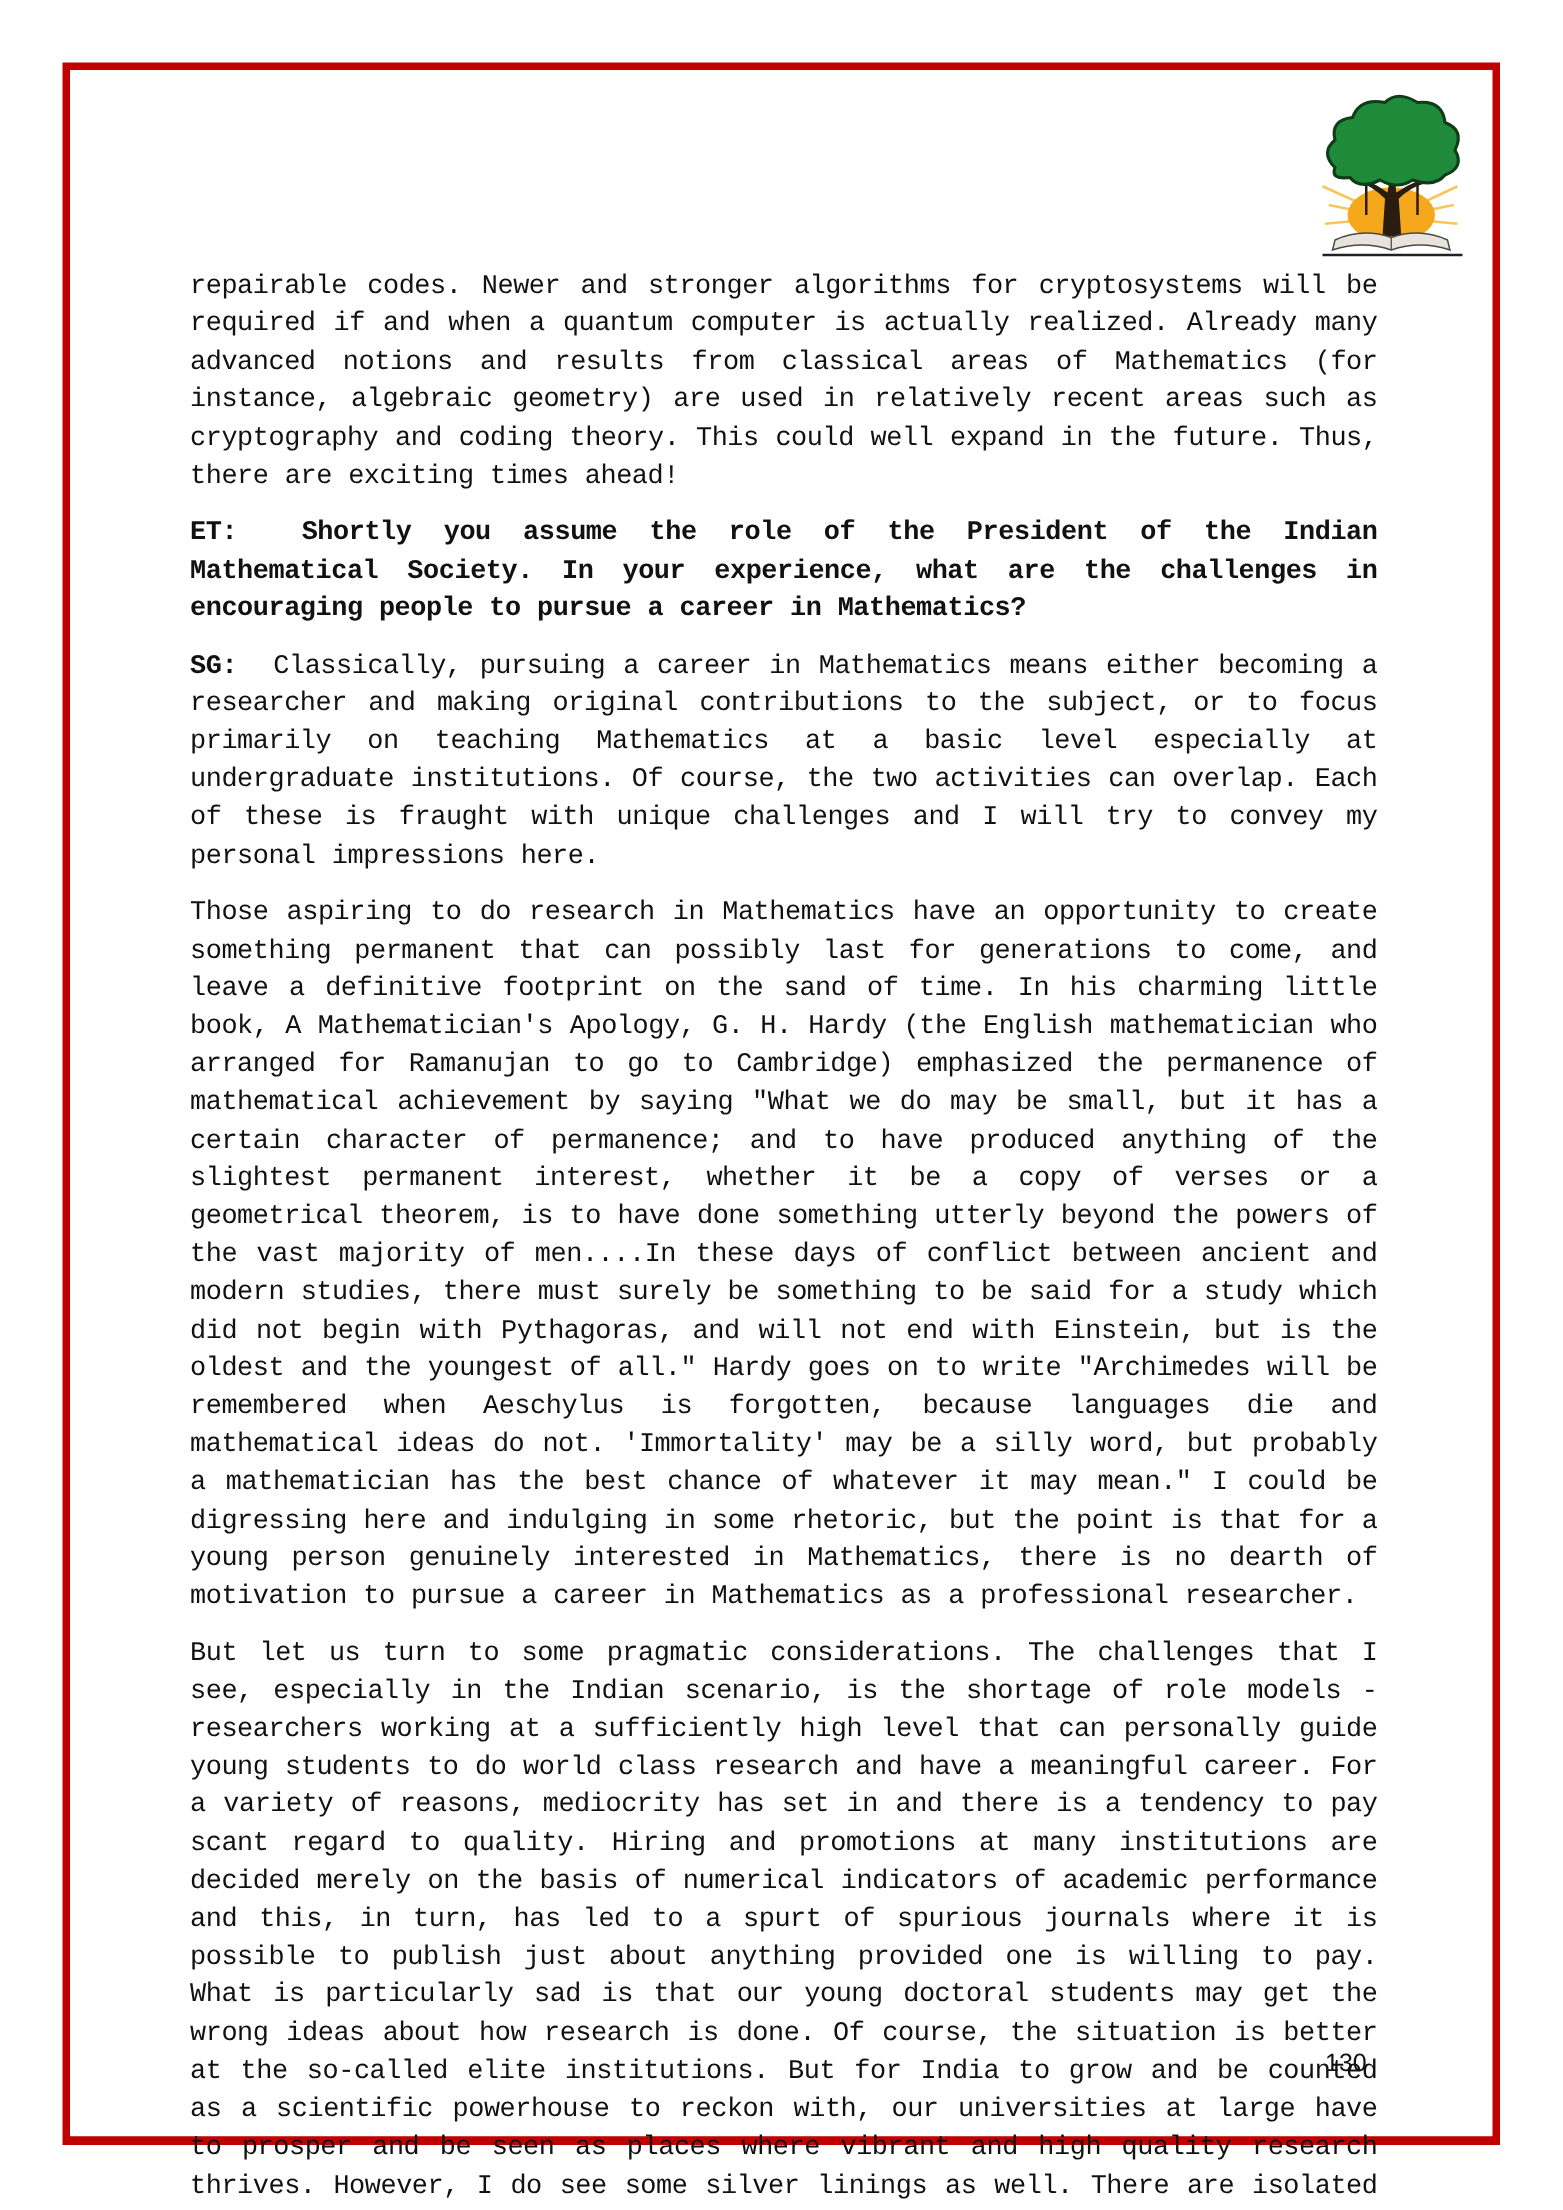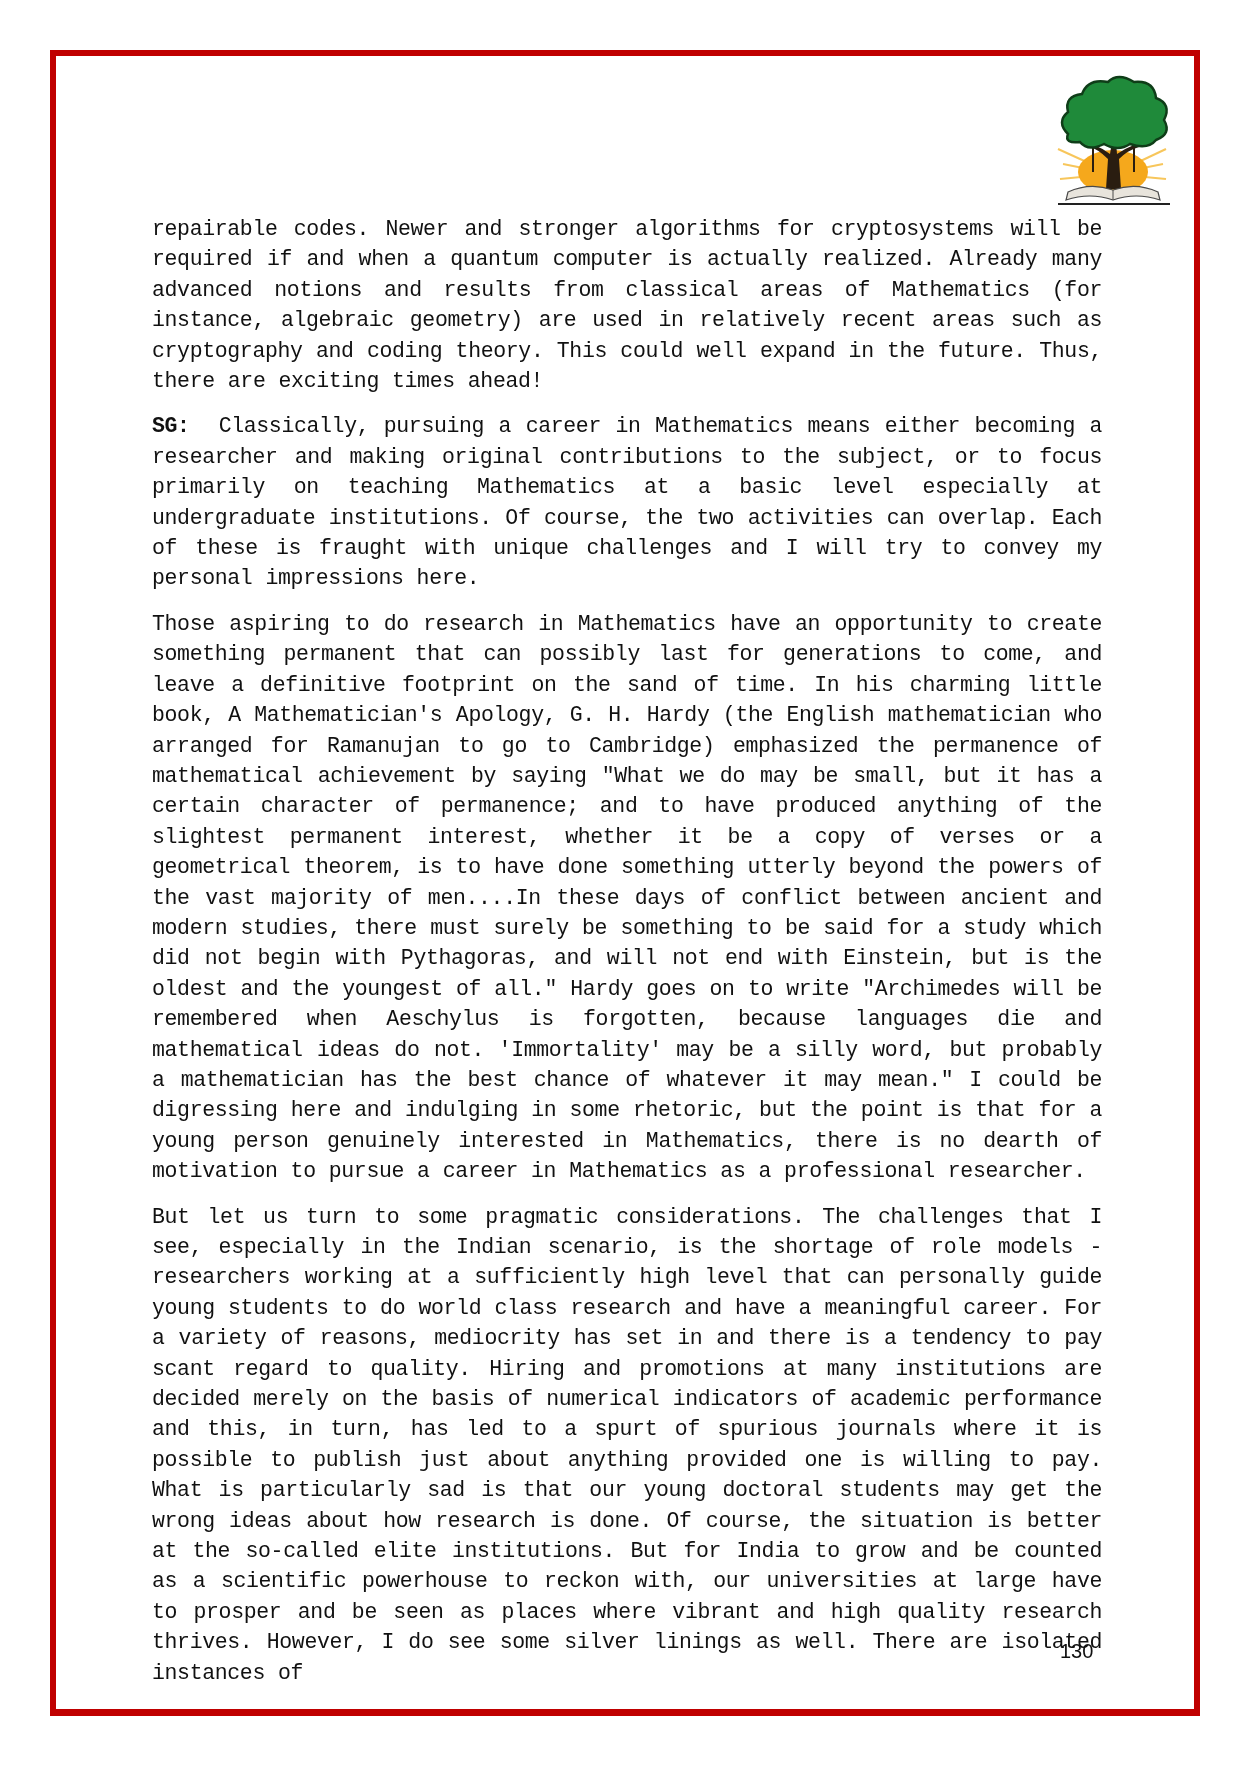--- a/index.html
+++ b/index.html
@@ -50,20 +50,24 @@
     <path d="M30 70 Q18 58 30 48 Q26 32 44 30 Q50 14 70 18 Q80 8 96 18 Q116 16 118 34 Q134 40 126 56 Q134 70 118 76 Q110 86 92 80 Q80 88 66 80 Q50 88 42 78 Q26 80 30 70 Z" fill="#1f8a3a" stroke="#0f3d18" stroke-width="2.5"></path>
 
     <path d="M30 128 Q52 118 75 126 Q98 118 120 128 L122 136 Q98 128 75 136 Q52 128 28 136 Z" fill="#e8e4dc" stroke="#4a4a4a" stroke-width="1.2"></path>
     <line x1="75" y1="126" x2="75" y2="136" stroke="#4a4a4a" stroke-width="1"></line>
     <line x1="20" y1="140" x2="132" y2="140" stroke="#222" stroke-width="2"></line>
   </svg>
 </div>
 
 <div class="content">
   <p>repairable codes. Newer and stronger algorithms for cryptosystems will be required if and when a quantum computer is actually realized. Already many advanced notions and results from classical areas of Mathematics (for instance, algebraic geometry) are used in relatively recent areas such as cryptography and coding theory. This could well expand in the future. Thus, there are exciting times ahead!</p>
+  <p class="q">
+    <span>ET:</span>&nbsp;
+    <span>Shortly you assume the role of the President of the Indian Mathematical Society. In your experience, what are the challenges in encouraging people to pursue a career in Mathematics?</span>
+  </p>
   <p>
     <span class="lead">SG:</span>&nbsp;
     <span>Classically, pursuing a career in Mathematics means either becoming a researcher and making original contributions to the subject, or to focus primarily on teaching Mathematics at a basic level especially at undergraduate institutions. Of course, the two activities can overlap. Each of these is fraught with unique challenges and I will try to convey my personal impressions here.</span>
   </p>
   <p>Those aspiring to do research in Mathematics have an opportunity to create something permanent that can possibly last for generations to come, and leave a definitive footprint on the sand of time. In his charming little book, A Mathematician's Apology, G. H. Hardy (the English mathematician who arranged for Ramanujan to go to Cambridge) emphasized the permanence of mathematical achievement by saying "What we do may be small, but it has a certain character of permanence; and to have produced anything of the slightest permanent interest, whether it be a copy of verses or a geometrical theorem, is to have done something utterly beyond the powers of the vast majority of men....In these days of conflict between ancient and modern studies, there must surely be something to be said for a study which did not begin with Pythagoras, and will not end with Einstein, but is the oldest and the youngest of all." Hardy goes on to write "Archimedes will be remembered when Aeschylus is forgotten, because languages die and mathematical ideas do not. 'Immortality' may be a silly word, but probably a mathematician has the best chance of whatever it may mean." I could be digressing here and indulging in some rhetoric, but the point is that for a young person genuinely interested in Mathematics, there is no dearth of motivation to pursue a career in Mathematics as a professional researcher.</p>
   <p>But let us turn to some pragmatic considerations. The challenges that I see, especially in the Indian scenario, is the shortage of role models - researchers working at a sufficiently high level that can personally guide young students to do world class research and have a meaningful career. For a variety of reasons, mediocrity has set in and there is a tendency to pay scant regard to quality. Hiring and promotions at many institutions are decided merely on the basis of numerical indicators of academic performance and this, in turn, has led to a spurt of spurious journals where it is possible to publish just about anything provided one is willing to pay. What is particularly sad is that our young doctoral students may get the wrong ideas about how research is done. Of course, the situation is better at the so-called elite institutions. But for India to grow and be counted as a scientific powerhouse to reckon with, our universities at large have to prosper and be seen as places where vibrant and high quality research thrives. However, I do see some silver linings as well. There are isolated instances of</p>
 </div>
 
 <div class="pagenum">130</div>
 

